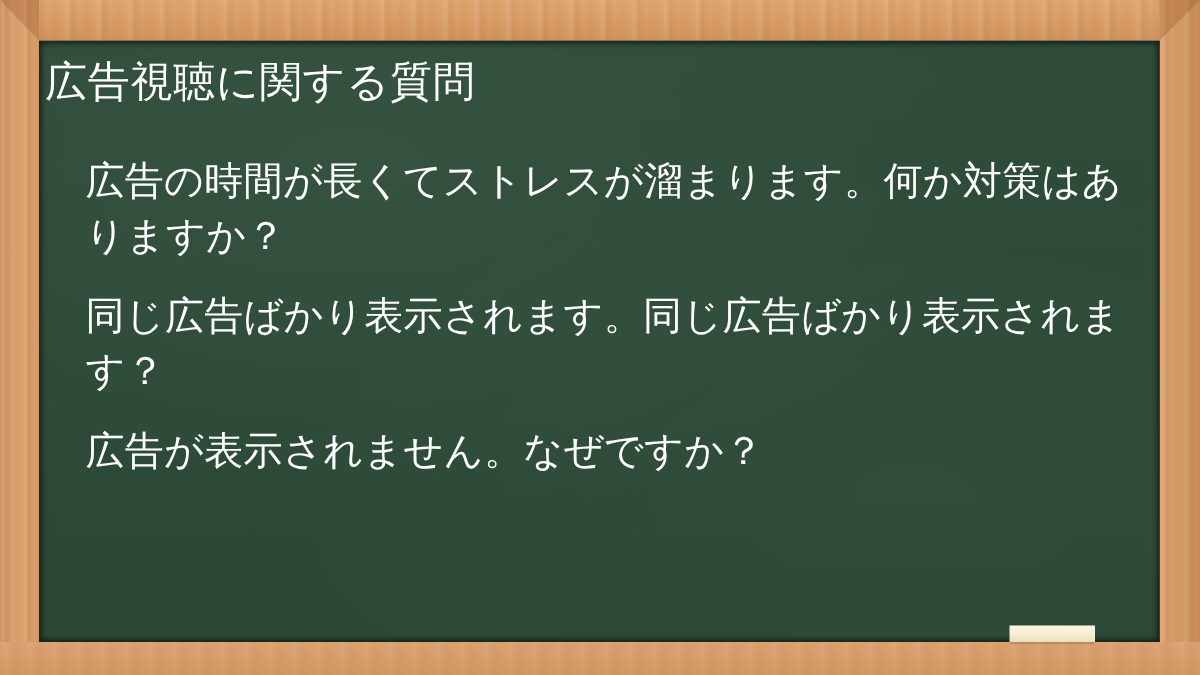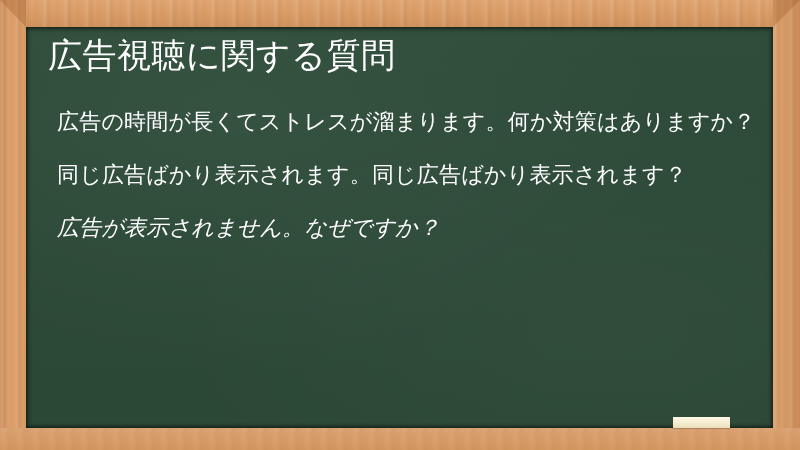--- a/index.html
+++ b/index.html
@@ -125,50 +125,50 @@
       inset 0 2px 4px rgba(0,0,0,0.40),
       inset 2px 0 4px rgba(0,0,0,0.30),
       inset -2px 0 4px rgba(0,0,0,0.25),
       inset 0 -2px 3px rgba(0,0,0,0.25);
     overflow: hidden;
   }
 
   
   .board-title {
     position: absolute;
-    left: 22px;
+    left: 4px;
     top: 6px;
     width: 720px;
     color: #ffffff;
-    font-size: 34px;
+    font-size: 28px;
     line-height: 44px;
     font-weight: 400;
     letter-spacing: 0.5px;
     white-space: nowrap;
   }
 
   .qa-list {
     position: absolute;
     left: 31px;
     top: 76px;
     width: 700px;
     margin: 0;
     padding: 0;
     list-style: none;
   }
 
   .qa-item {
     color: #ffffff;
-    font-size: 22px;
+    font-size: 26px;
     line-height: 37px;
     font-weight: 400;
     margin: 0 0 16px 0;
     letter-spacing: 0.2px;
   }
-  .qa-item:last-child { margin-bottom: 0; font-style: italic; }
+  .qa-item:last-child { margin-bottom: 0; }
 
   
   .chalk {
     position: absolute;
     left: 673px;
     top: 417px;
     width: 57px;
     height: 11px;
     background: linear-gradient(180deg, #fdf8e6 0%, #f5edd0 55%, #e9dfbc 100%);
     box-shadow: 0 1px 1px rgba(0,0,0,0.18);

